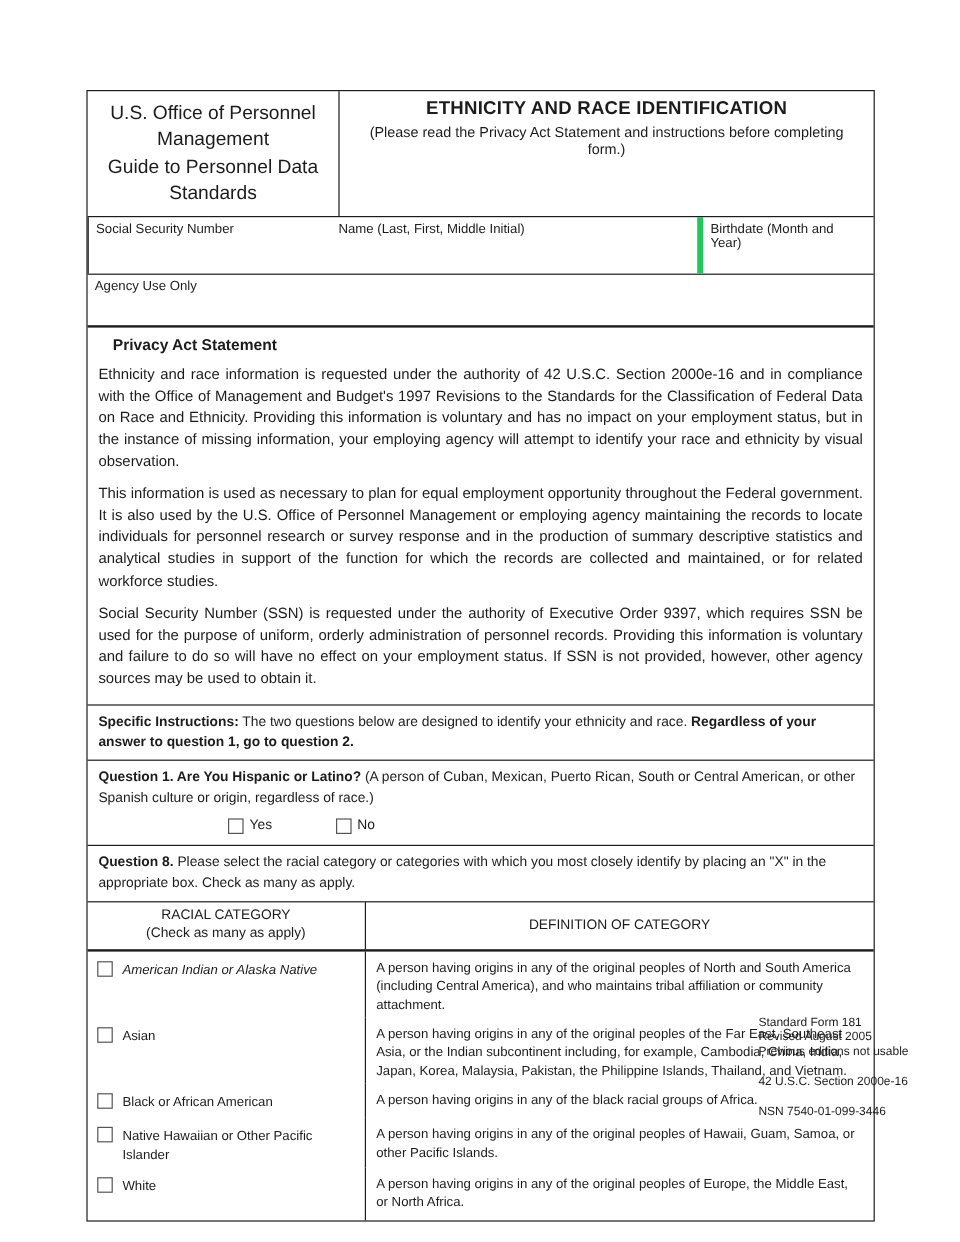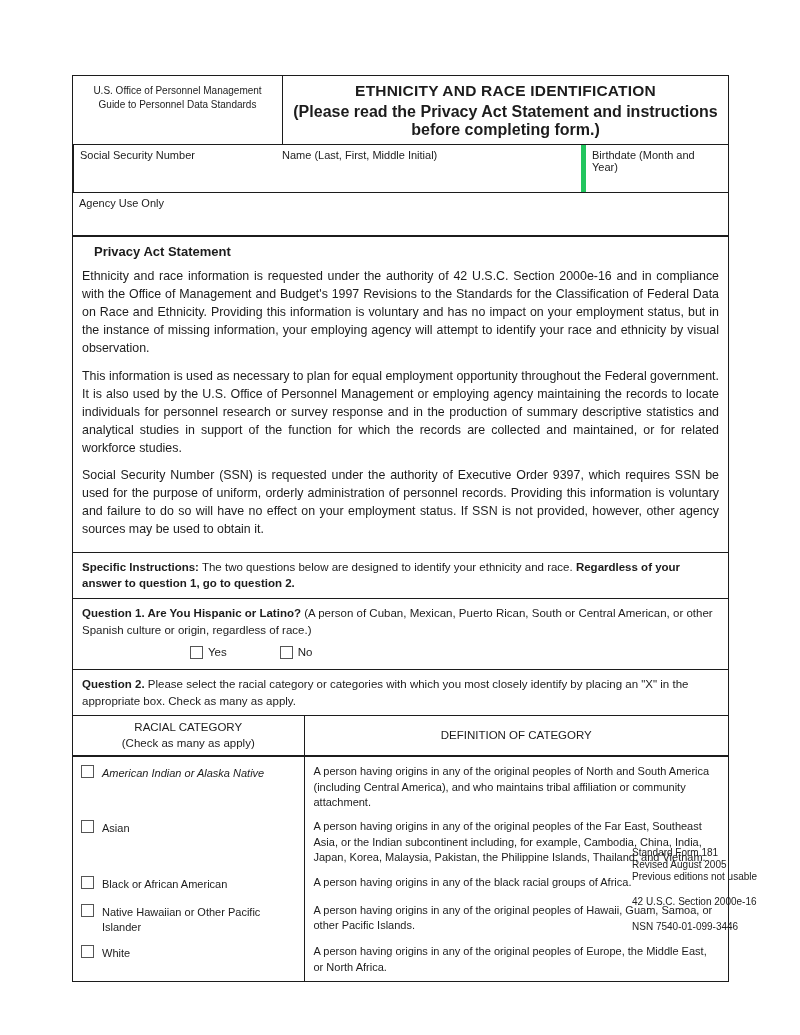--- a/index.html
+++ b/index.html
@@ -15,25 +15,25 @@
     position: absolute; left: 72px; top: 75px; width: 657px;
     border: 1px solid #1c1c1c;
     background: #fff;
   }
 
   
   .header-row { display: flex; }
   .hdr-left {
     width: 210px; border-right: 1px solid #1c1c1c;
     text-align: center; padding: 8px 6px 6px;
-    font-size: 10px; line-height: 1.4;
+    font-size: 16px; line-height: 1.4;
   }
   .hdr-right { flex: 1; text-align: center; padding: 6px 10px 5px; }
   .form-title { font-size: 15.5px; font-weight: bold; letter-spacing: 0.2px; }
-  .form-subtitle { font-size: 16px; margin-top: 3px; font-weight: bold; }
+  .form-subtitle { font-size: 12px; margin-top: 3px; }
 
   
   .fields-row { display: flex; border-top: 1px solid #1c1c1c; height: 48px; }
   .fcell { padding: 4px 6px; font-size: 11px; display: flex; flex-direction: column; }
   .fcell .fill { flex: 1; }
   .cell-name { width: 305px; }
   .cell-ssn { width: 203px; border-left: 1px solid #1c1c1c; }
   .cell-bday { flex: 1; border-left: 5px solid #22c55e; }
   .agency-row { border-top: 1px solid #1c1c1c; height: 43px; padding: 4px 6px; font-size: 11px; display: flex; flex-direction: column; }
   .agency-row .fill { flex: 1; }
@@ -133,21 +133,21 @@
           <span>Yes</span>
         </span>
         <span class="cb-pair">
           <span class="cb"></span>
           <span>No</span>
         </span>
       </div>
     </div>
 
     <div class="q-row">
-      <span class="bold">Question 2.</span><span> Please select the racial category or categories with which you most closely identify by placing an "X" in the appropriate box. Check as many as apply.</span>
+      <span class="bold">Question 8.</span><span> Please select the racial category or categories with which you most closely identify by placing an "X" in the appropriate box. Check as many as apply.</span>
     </div>
 
     <table class="cat">
       <tbody>
           <tr>
         <th class="cat-hdr">
           <div>RACIAL CATEGORY</div>
           <div>(Check as many as apply)</div>
         </th>
         <th>DEFINITION OF CATEGORY</th>

